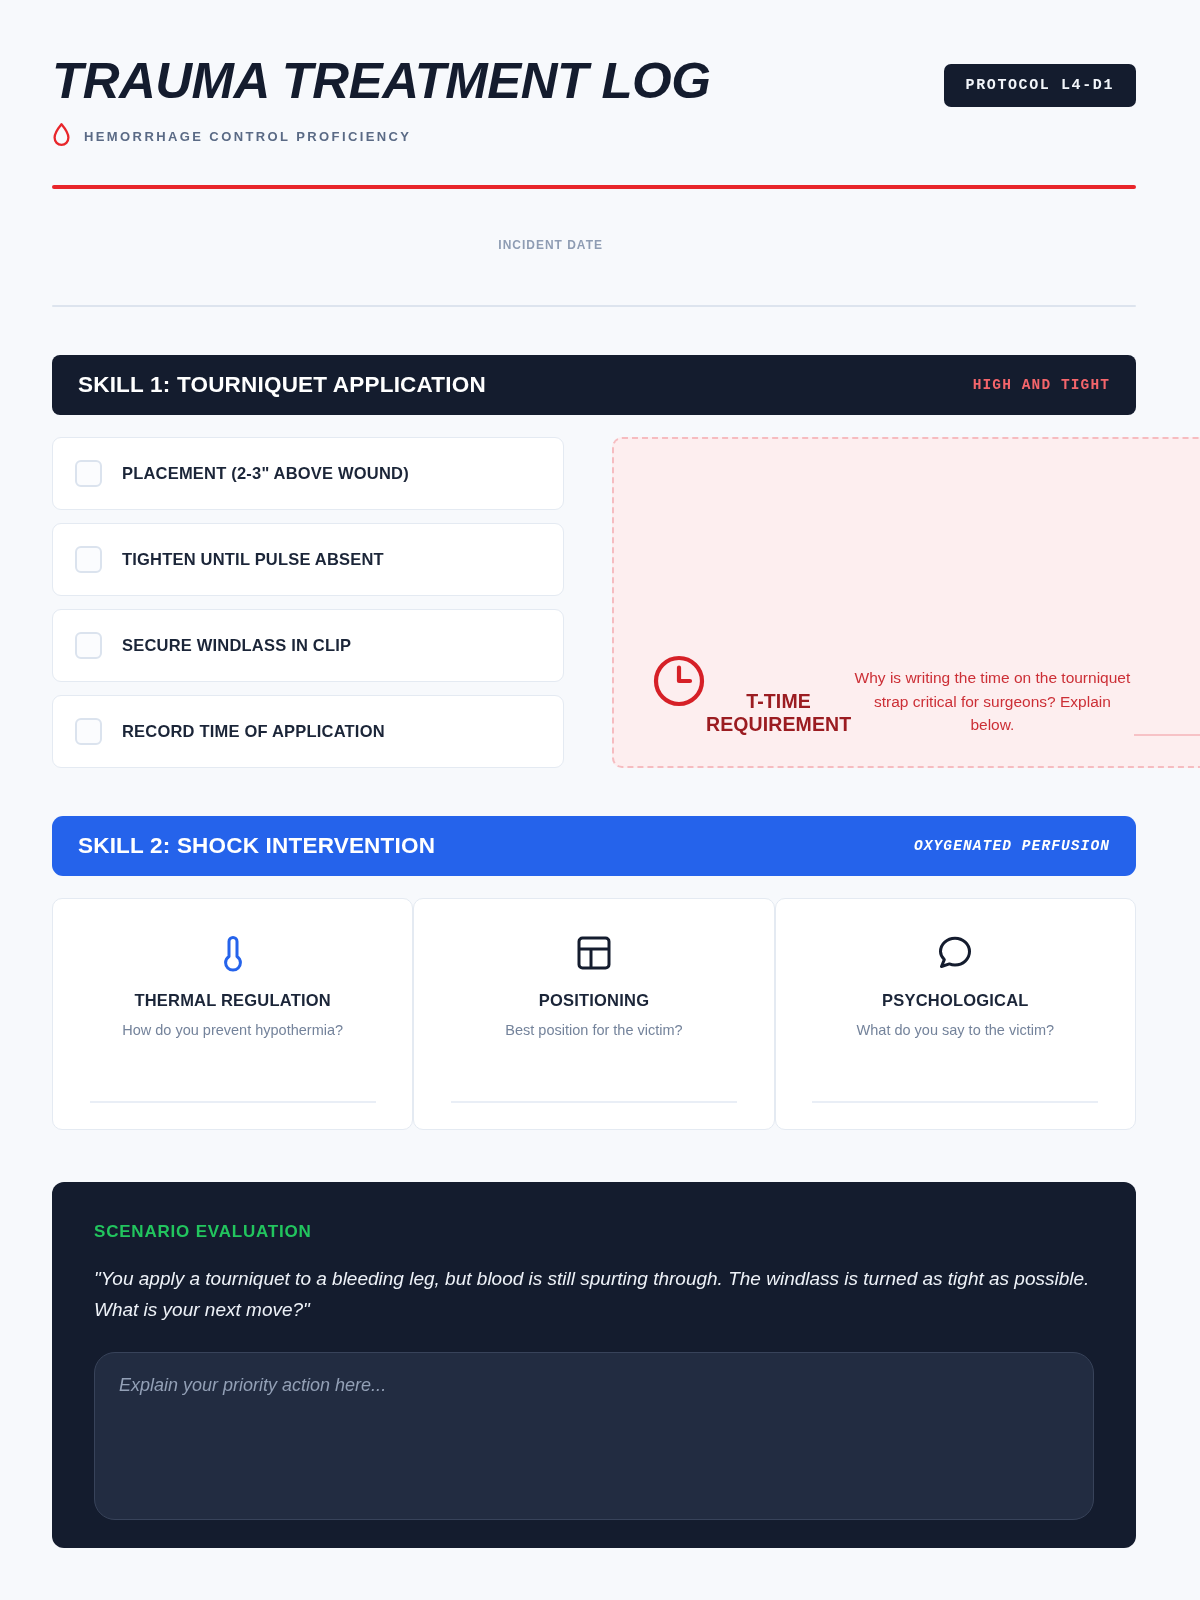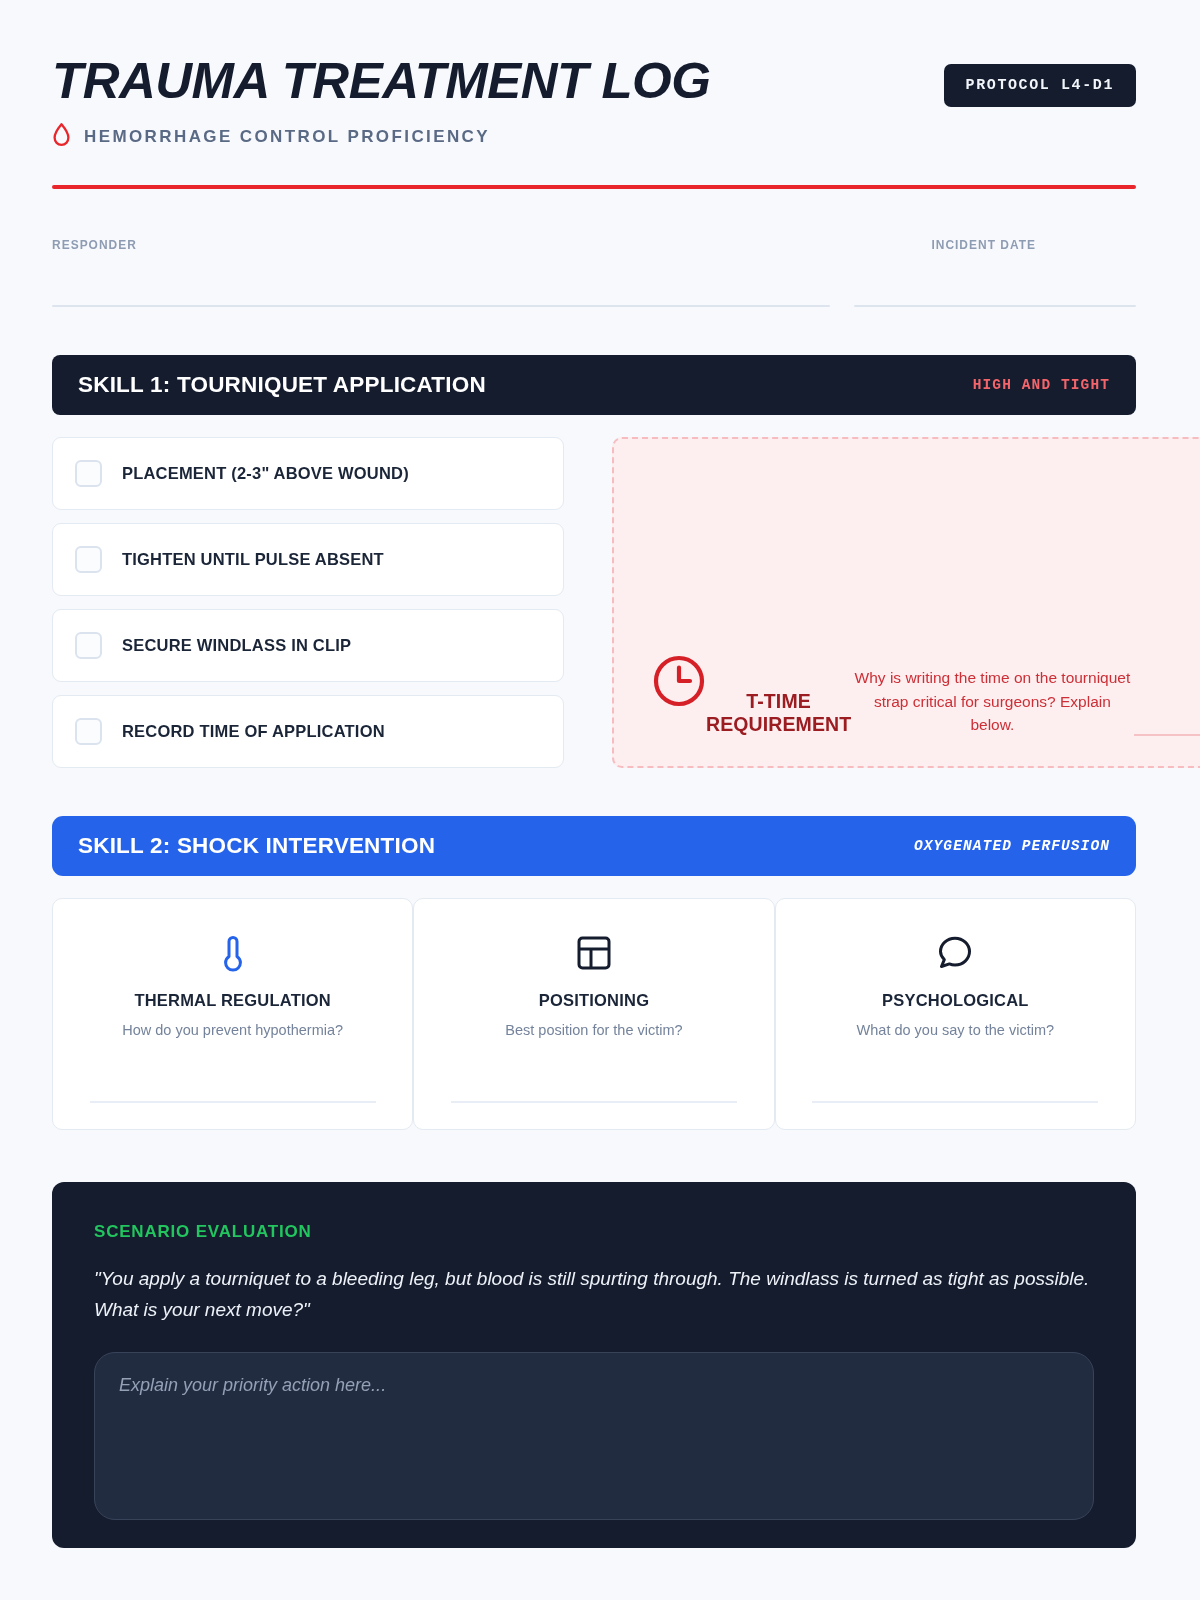--- a/index.html
+++ b/index.html
@@ -51,21 +51,21 @@
   .subtitle-row {
     display: flex;
     align-items: center;
     gap: 13px;
     margin-top: 15px;
   }
 
   .drop-icon { display: block; }
 
   .subtitle {
-    font-size: 17px;
+    font-size: 13px;
     font-weight: 700;
     letter-spacing: 2.4px;
     color: #5a6a85;
   }
 
   .protocol-badge {
     background: #141c2e;
     color: #f2f5fa;
     font-family: "Liberation Mono", monospace;
     font-size: 15px;
@@ -310,24 +310,20 @@
         </span>
         <span class="subtitle">HEMORRHAGE CONTROL PROFICIENCY</span>
       </div>
     </div>
     <div class="protocol-badge">PROTOCOL L4-D1</div>
   </div>
 
   <div class="accent-rule"></div>
 
   <div class="meta-row">
-    <div class="meta-field responder">
-      <div class="meta-label">RESPONDER</div>
-      <div class="meta-line"></div>
-    </div>
     <div class="meta-field incident">
       <div class="meta-label">INCIDENT DATE</div>
       <div class="meta-line"></div>
     </div>
   </div>
 
   <div class="section-bar dark">
     <span class="section-title">SKILL 1: TOURNIQUET APPLICATION</span>
     <span class="section-tag red">HIGH AND TIGHT</span>
   </div>

